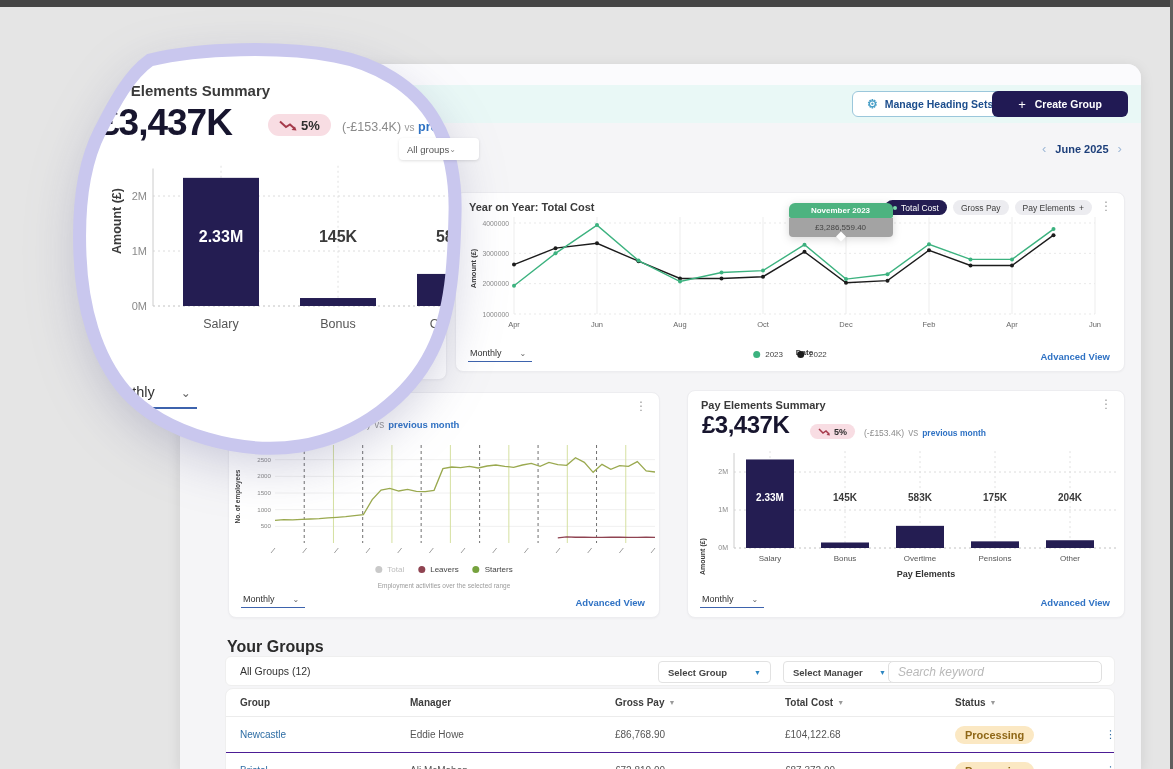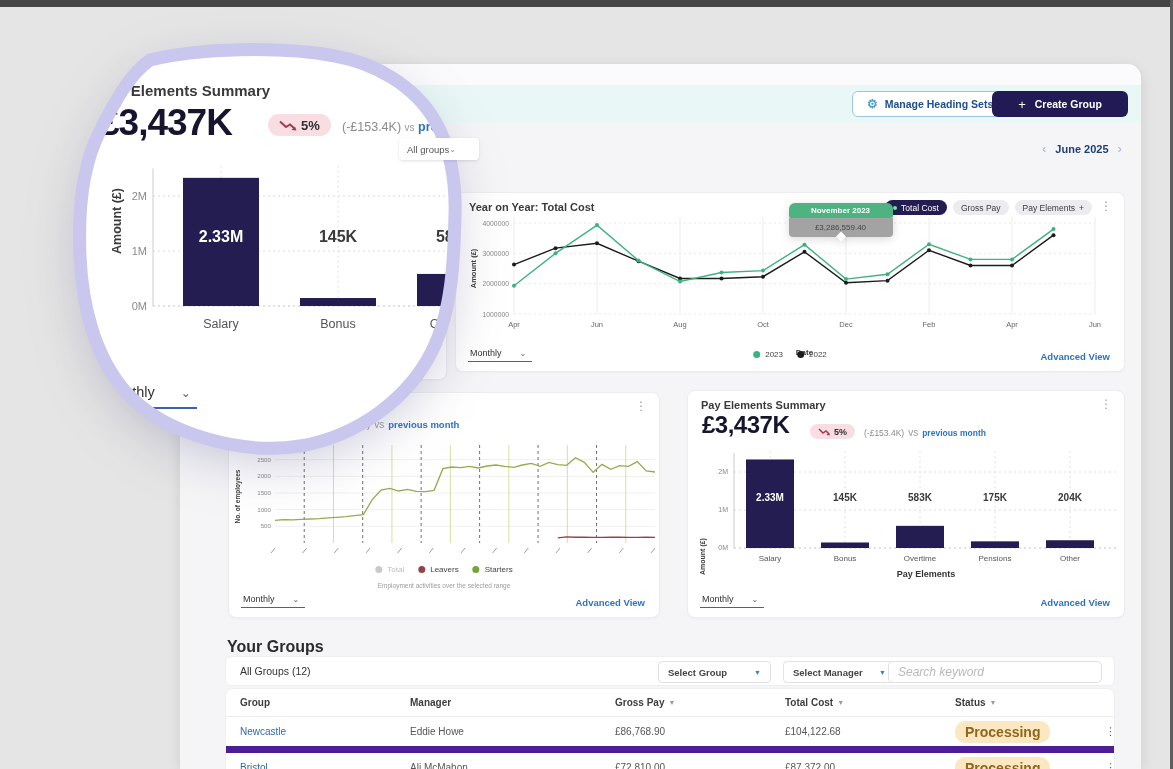--- a/index.html
+++ b/index.html
@@ -100,23 +100,23 @@
   .search-input { position:absolute; left:662px; top:4px; width:214px; height:22px; border:1px solid #e0e0e0; border-radius:5px;
                   padding:0 9px; font-size:12px; color:#444; font-family:inherit; outline:none; }
   .search-input::placeholder { color:#b9b9b9; font-style:italic; }
 
   .groups-table { position:absolute; left:45px; top:624px; width:890px; background:#fff; border:1px solid #efefef;
                   border-radius:8px 8px 0 0; overflow:hidden; }
   .t-row { display:grid; grid-template-columns:170px 205px 170px 170px 150px 1fr; align-items:center; padding:0 14px; }
   .t-head { height:28px; border-bottom:1px solid #ececec; font-size:10px; font-weight:bold; color:#3d3d3d; }
   .t-head .hcell { display:flex; align-items:center; gap:4px; }
   .sort-caret { color:#9a9a9a; font-size:7px; }
-  .t-body-row { height:36px; border-bottom:7px solid #4c1d95; font-size:10px; color:#555; }
+  .t-body-row { height:36px; border-bottom:1px solid #4c1d95; font-size:10px; color:#555; }
   .cell-link { color:#2e6da4; cursor:pointer; }
-  .status-badge { display:inline-block; background:#fbe8c3; color:#8f6717; font-size:14px; font-weight:bold;
+  .status-badge { display:inline-block; background:#fbe8c3; color:#8f6717; font-size:11px; font-weight:bold;
                   padding:3px 10px; border-radius:10px; }
   .t-body-row .kebab-cell { text-align:right; }
 
   
   .callout { position:absolute; left:70px; top:46px; width:400px; height:412px; z-index:5; }
   .callout svg.blob { position:absolute; left:0; top:0; overflow:visible; }
   .callout-content { position:absolute; left:0; top:0; width:400px; height:412px;
     clip-path: path('M 80 14 C 130 2 210 0 265 10 C 305 17 345 40 365 75 C 380 100 386 135 385 168 C 384 215 382 265 362 305 C 340 350 290 390 230 400 C 175 409 95 390 55 345 C 25 310 12 260 10 210 C 8 165 12 120 30 85 C 45 55 60 28 80 14 Z'); }
   .co-title { position:absolute; left:30px; top:36px; font-size:15px; font-weight:bold; color:#3a3a3a; }
   .co-amount { position:absolute; left:29px; top:56px; font-size:37px; font-weight:bold; color:#17152e; letter-spacing:-1px; }

